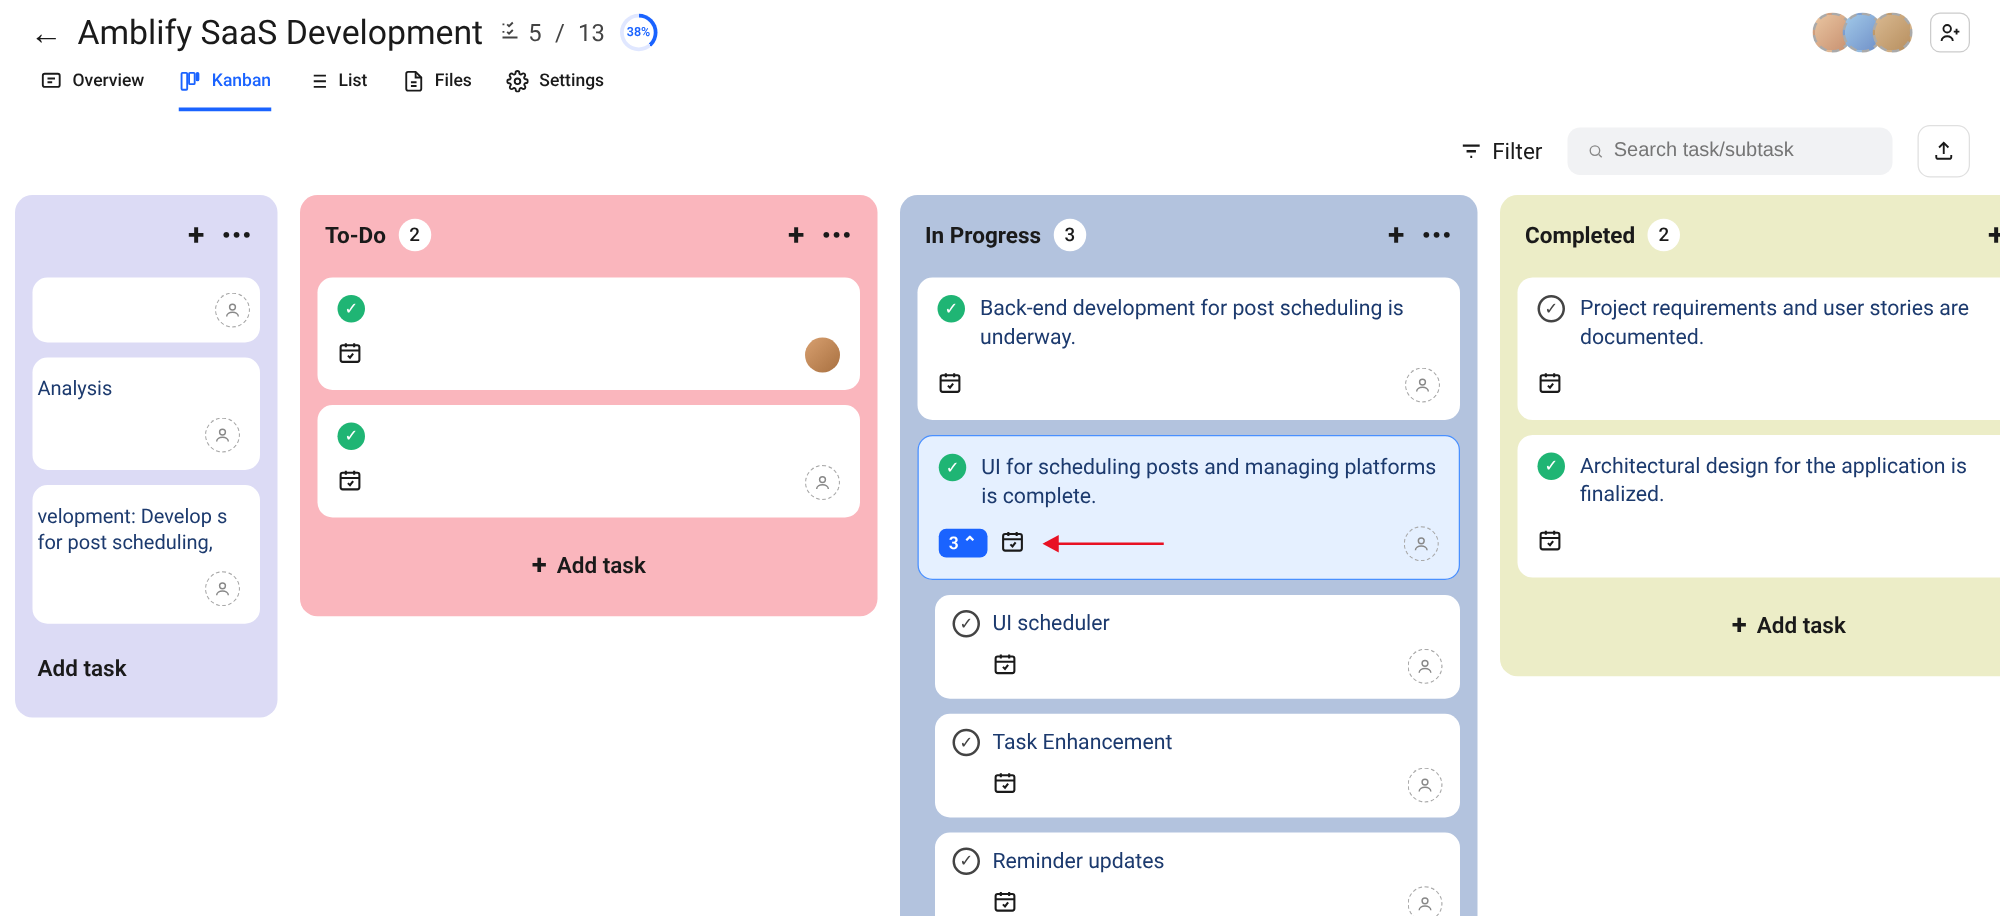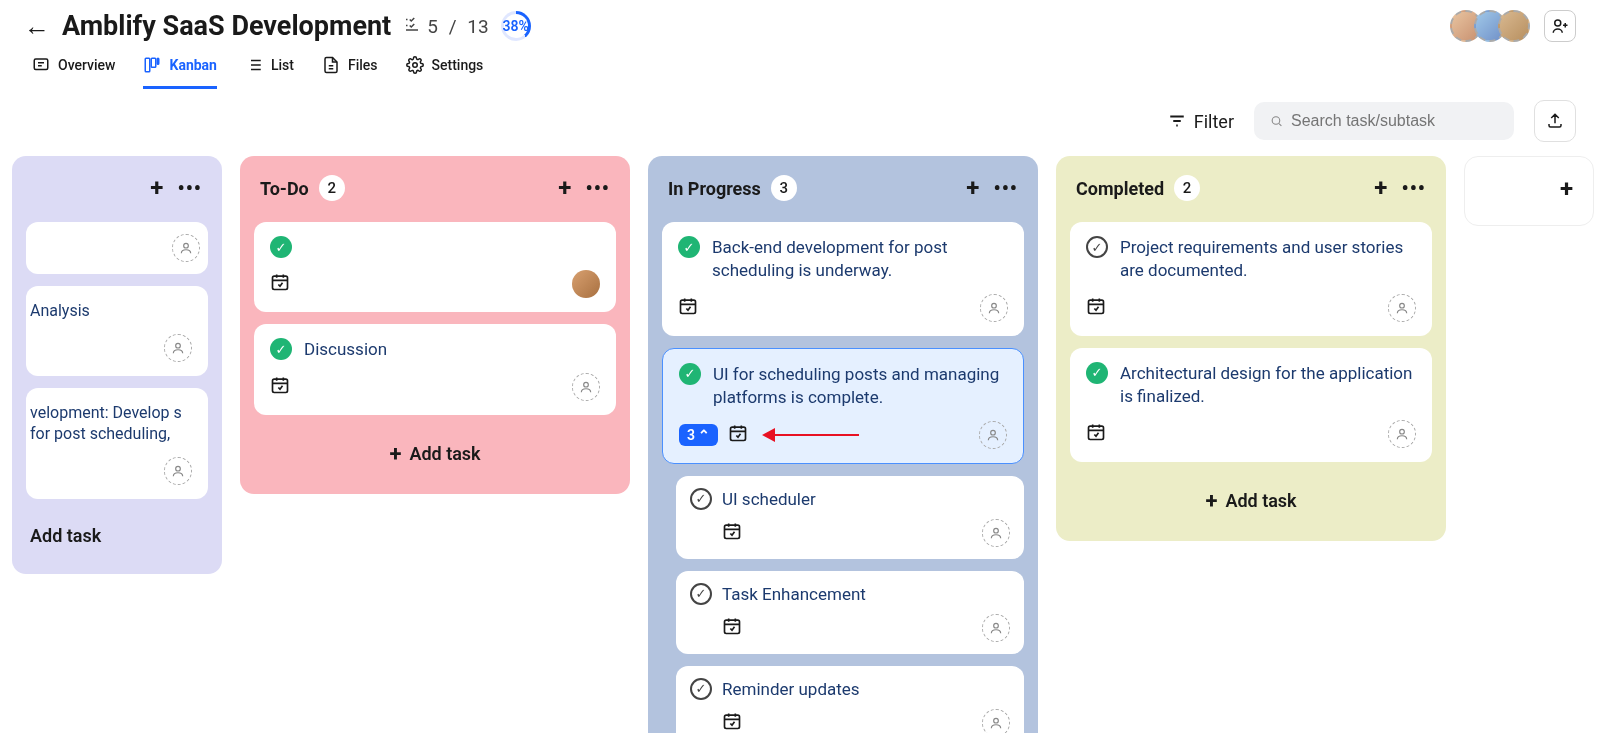--- a/index.html
+++ b/index.html
@@ -11,27 +11,27 @@
     height: 733px;
     overflow: hidden;
   }
   .header {
     display: flex;
     align-items: center;
     padding: 10px 24px 0 24px;
     gap: 12px;
   }
   .back-arrow { font-size: 26px; cursor: pointer; font-weight: 600; }
-  .title { font-size: 27px; font-weight: 700; }
+  .title { font-size: 27px; font-weight: 400; }
   .progress-count { display: flex; align-items: center; gap: 6px; font-size: 19px; color: #444; }
   .progress-icon { font-size: 18px; }
   .circle-pct {
     width: 30px; height: 30px; border-radius: 50%;
     display: flex; align-items: center; justify-content: center;
-    font-size: 14px; font-weight: 600; color: #1a63ff;
+    font-size: 10px; font-weight: 600; color: #1a63ff;
     background: conic-gradient(#1a63ff 0 138deg, #e0e7ff 138deg 360deg);
     position: relative;
   }
   .circle-pct::before {
     content: ""; position: absolute; inset: 3px; background: #fff; border-radius: 50%;
   }
   .circle-pct span { position: relative; z-index: 1; }
   .header-right { margin-left: auto; display: flex; align-items: center; gap: 14px; }
   .avatars { display: flex; }
   .avatar { width: 32px; height: 32px; border-radius: 50%; border: 2px solid #fff; margin-left: -8px; background: #ccc; background-size: cover; }
@@ -44,41 +44,41 @@
     display: flex; align-items: center; justify-content: center; cursor: pointer;
   }
   .tabs {
     display: flex; gap: 28px; padding: 14px 32px 0 32px; border-bottom: 1px solid transparent;
     align-items: center;
   }
   .tab {
     display: flex; align-items: center; gap: 8px; padding-bottom: 12px;
     font-size: 14px; font-weight: 500; cursor: pointer; border-bottom: 3px solid transparent;
   }
-  .tab.active { color: #1a63ff; border-bottom-color: #1a63ff; font-weight: bold; }
+  .tab.active { color: #1a63ff; border-bottom-color: #1a63ff; }
   .toolbar {
     display: flex; justify-content: flex-end; align-items: center; gap: 20px;
     padding: 10px 24px 14px 24px;
   }
   .filter { display: flex; align-items: center; gap: 8px; font-size: 18px; cursor: pointer; justify-content: center; }
   .search {
     display: flex; align-items: center; gap: 8px; background: #f1f2f4; border-radius: 10px;
     padding: 10px 16px; width: 260px; color: #888;
   }
   .search input { border: none; background: transparent; outline: none; font-size: 16px; flex: 1; }
   .export {
     width: 42px; height: 42px; border: 1px solid #e0e0e0; border-radius: 10px;
     display: flex; align-items: center; justify-content: center; cursor: pointer;
   }
   .board {
     display: flex; gap: 18px; padding: 0 22px; align-items: flex-start;
     overflow: hidden; height: 590px;
   }
   .column {
-    border-radius: 14px; padding: 14px; width: 390px; flex-shrink: 0;
+    border-radius: 14px; padding: 14px; width: 462px; flex-shrink: 0;
     display: flex; flex-direction: column; gap: 12px;
   }
   .column.partial-left { width: 210px; margin-left: -10px; }
   .column.partial-right { width: 130px; }
   .col-lavender { background: #dcdbf5; }
   .col-pink { background: #fab6bd; }
   .col-blue { background: #b3c3de; }
   .col-yellow { background: #ecedc7; }
   .col-white { background: #fff; border: 1px solid #eee; }
   .col-header {
@@ -305,21 +305,20 @@
         <span class="cal-icon"><svg viewBox="0 0 24 24" fill="none" stroke="currentColor" stroke-width="2">
               <rect x="3" y="5" width="18" height="16" rx="2"></rect>
               <path d="M8 3v4M16 3v4M3 10h18M10 15l2 2 3-4"></path>
             </svg></span>
         <div class="assignee-avatar"></div>
       </div>
     </div>
     <div class="card">
       <div class="card-top">
         <div class="status-circle green">✓</div>
-        <div class="card-title">Discussion</div>
       </div>
       <div class="card-bottom">
         <span class="cal-icon"><svg viewBox="0 0 24 24" fill="none" stroke="currentColor" stroke-width="2">
               <rect x="3" y="5" width="18" height="16" rx="2"></rect>
               <path d="M8 3v4M16 3v4M3 10h18M10 15l2 2 3-4"></path>
             </svg></span>
         <div class="assignee-dashed">
             <svg width="14" height="14" viewBox="0 0 24 24" fill="none" stroke="currentColor" stroke-width="2">
               <circle cx="12" cy="8" r="4"></circle>
               <path d="M4 21c0-4 4-6 8-6s8 2 8 6"></path>

